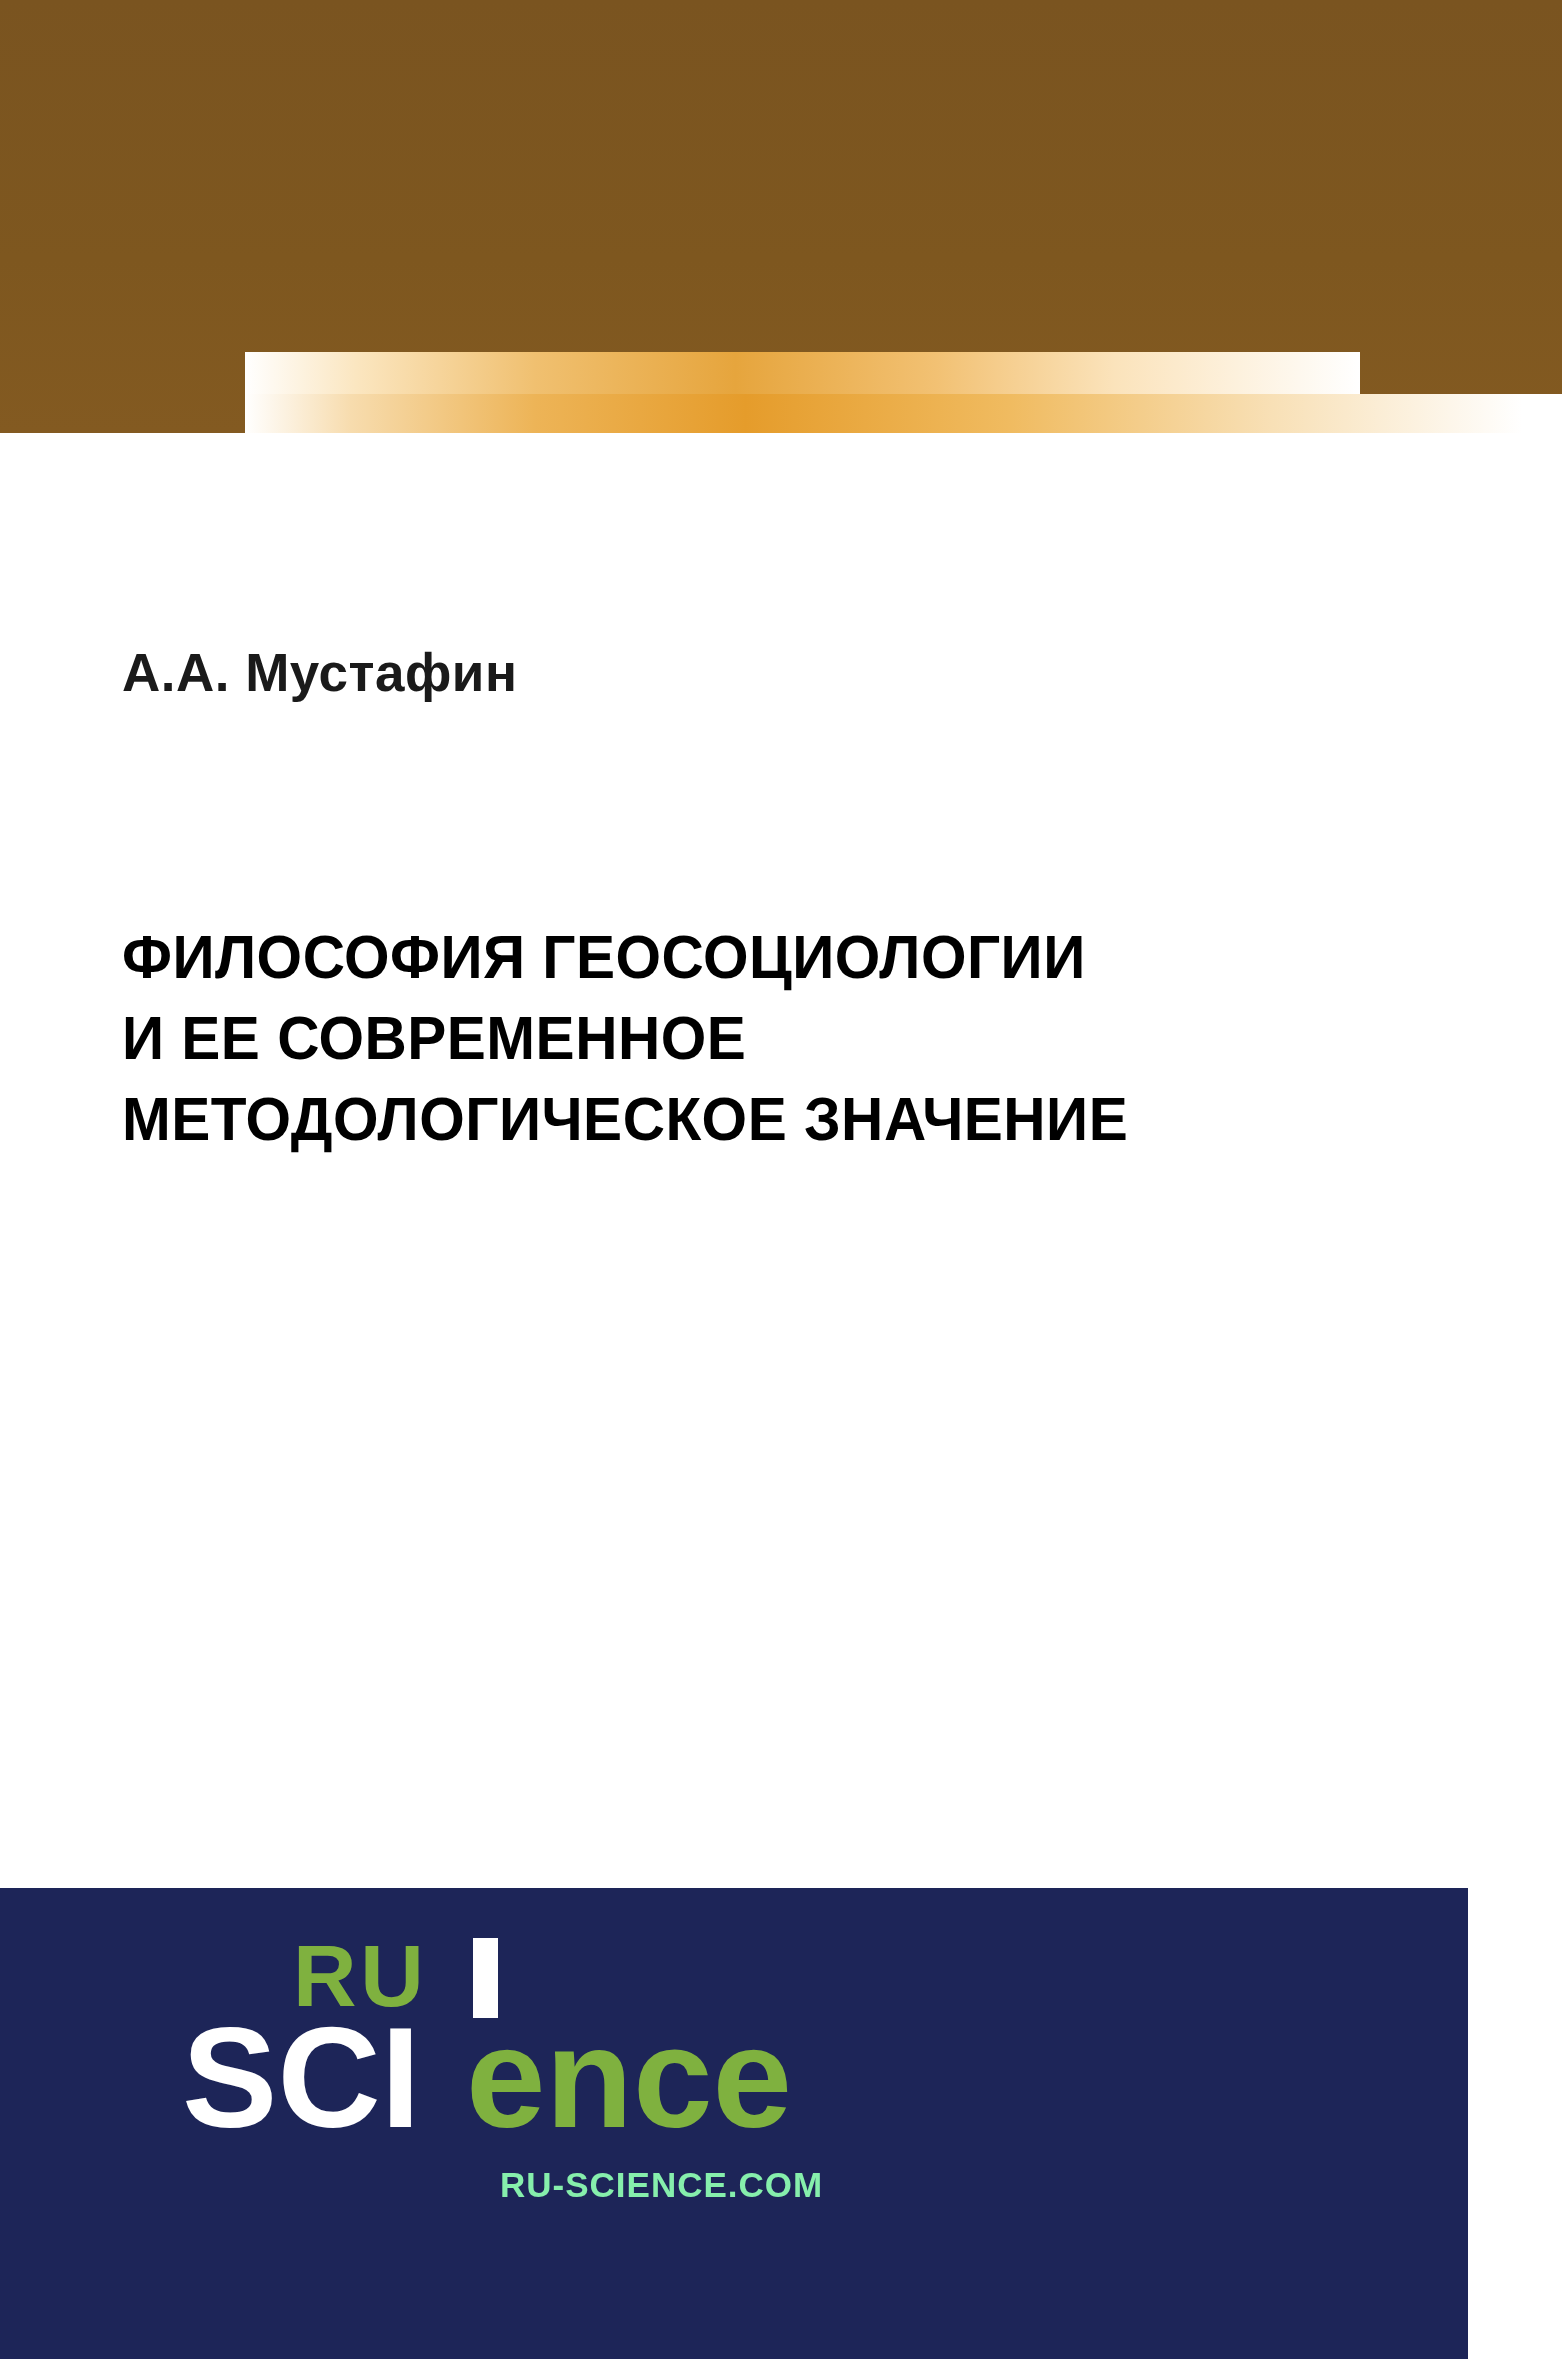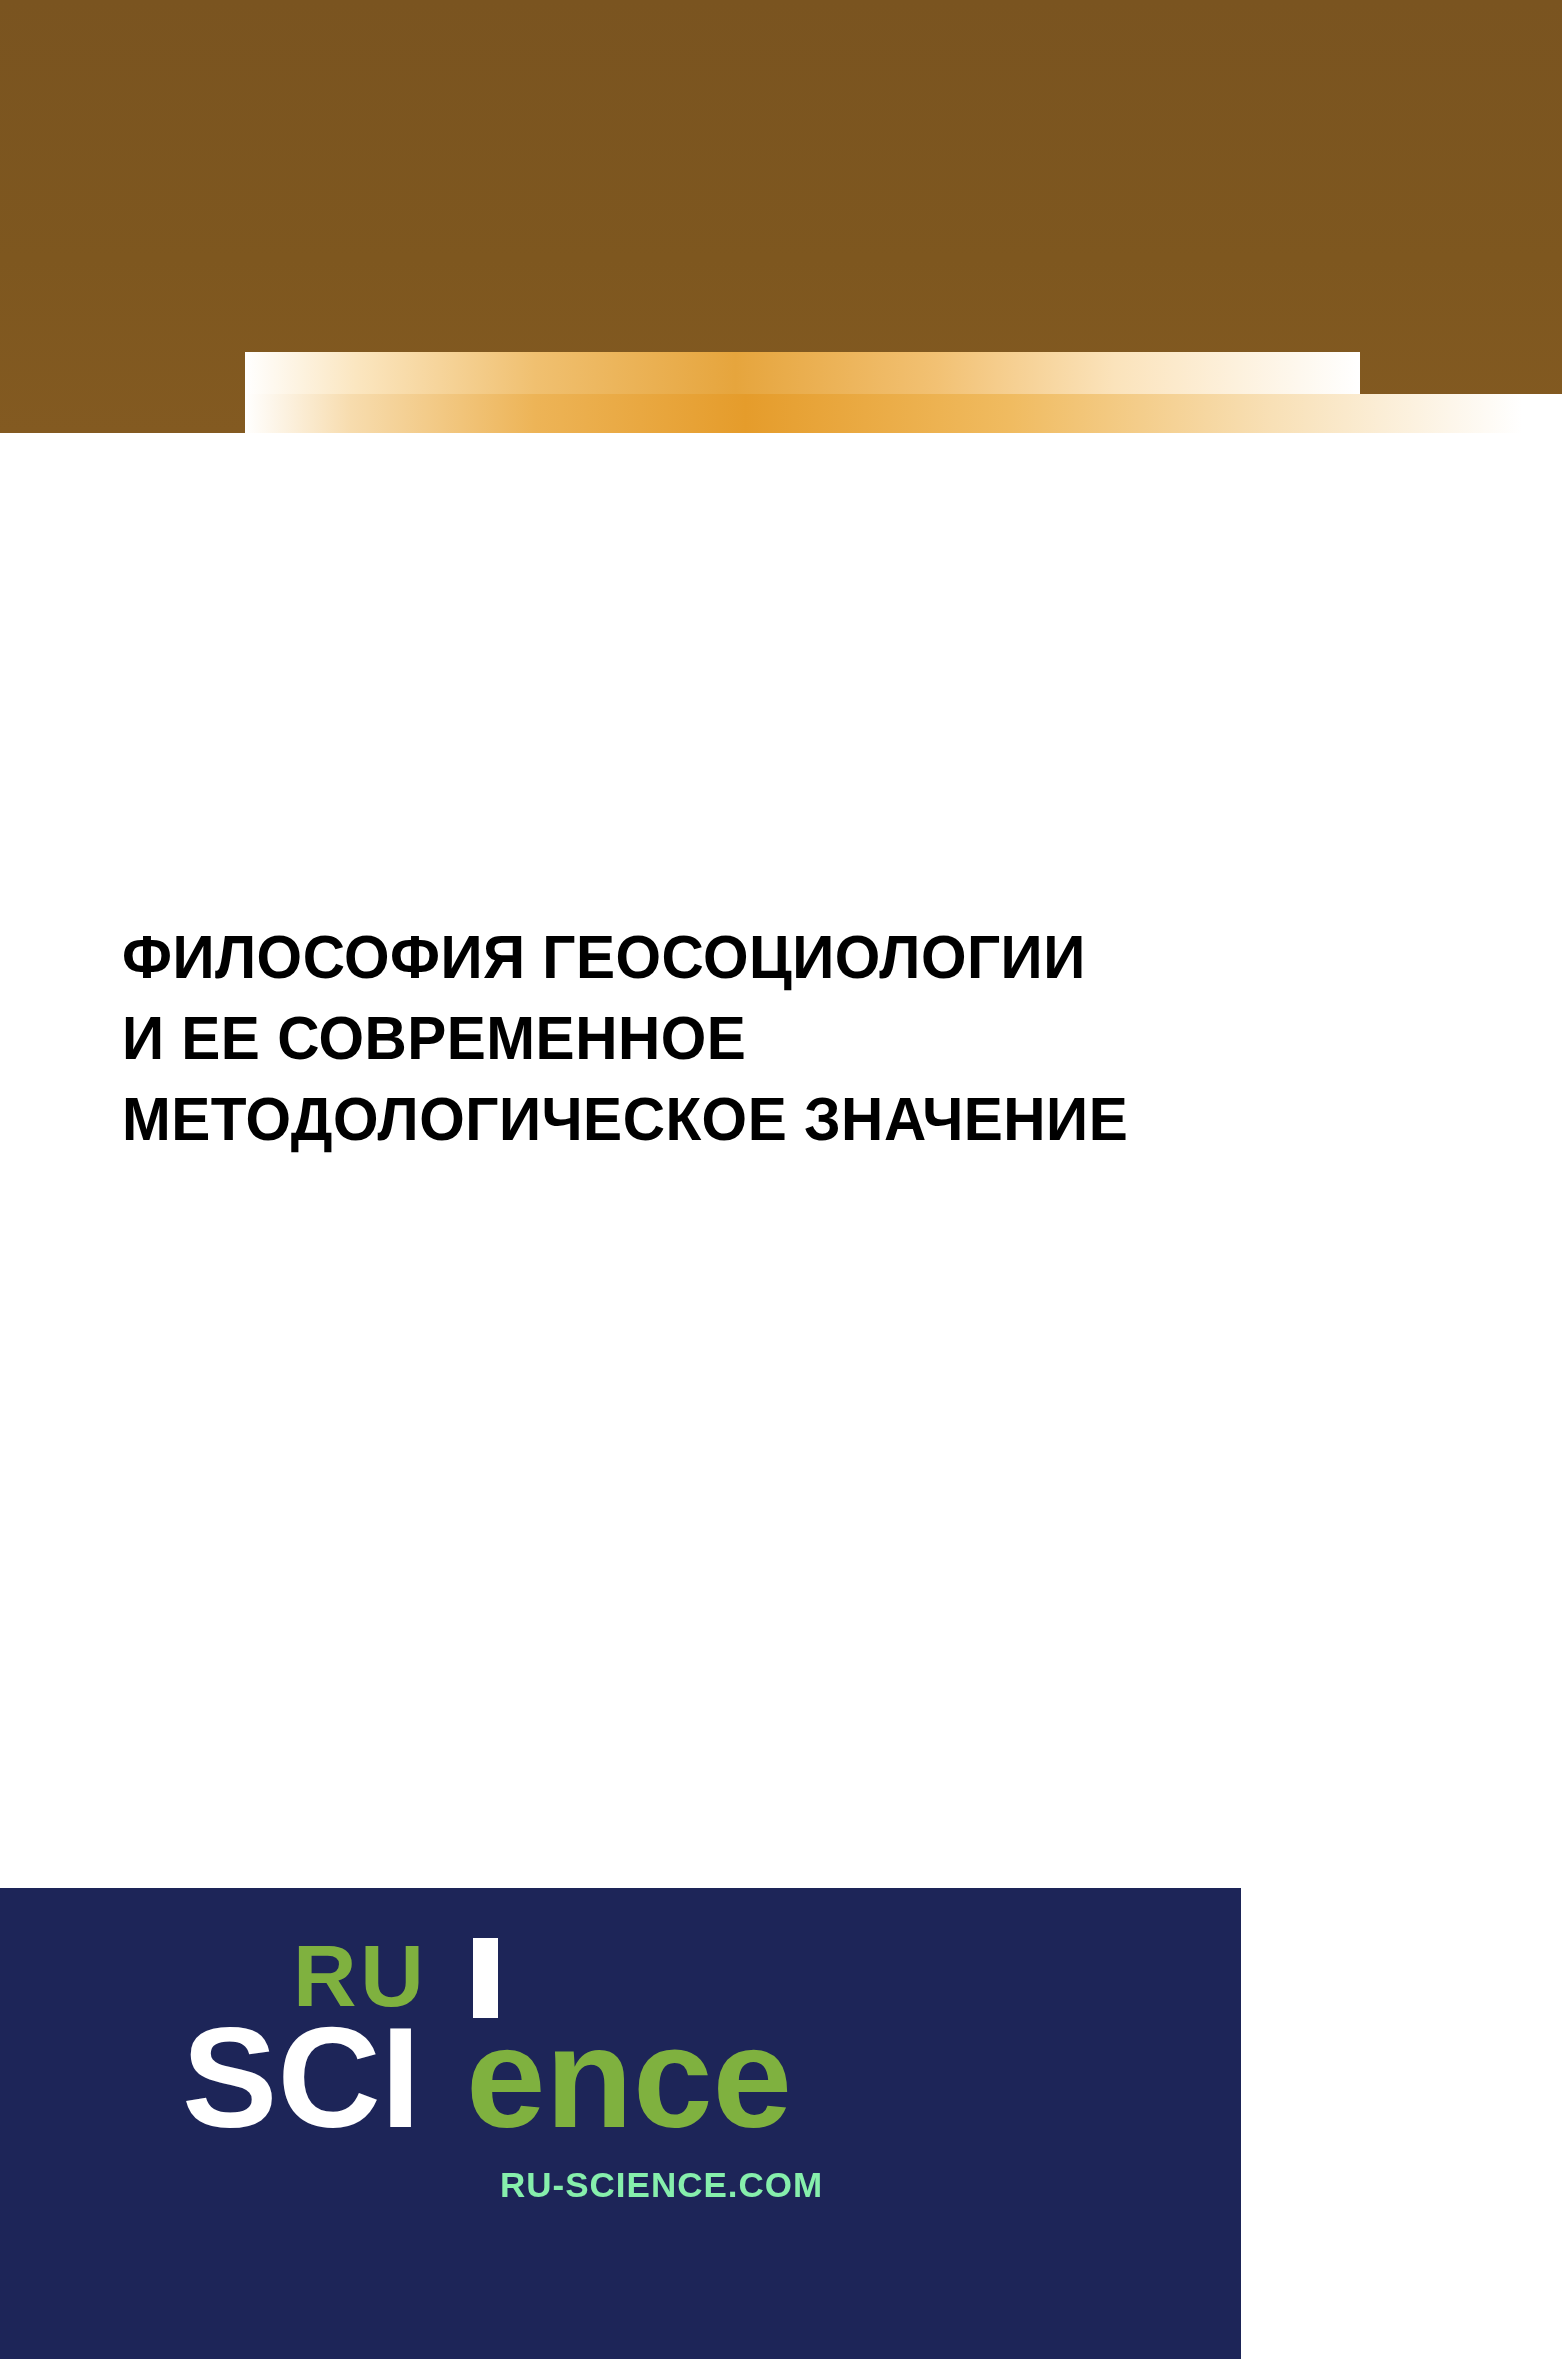--- a/index.html
+++ b/index.html
@@ -119,21 +119,21 @@
     font-size: 46px;
     font-weight: 700;
     color: #111111;
   }
 
   
   .bottom-band {
     position: absolute;
     left: 0;
     top: 1888px;
-    width: 1241px;
+    width: 1468px;
     height: 472px;
     background: #1d2558;
   }
   .logo {
     position: absolute;
     left: 152px;
     top: 44px;
     width: 685px;
     height: 342px;
   }
@@ -191,20 +191,21 @@
 <div class="page">
 
   <div class="top-band">
     <div class="top-band-inner-shade"></div>
     <div class="stripe-upper"></div>
     <div class="stripe-lower"></div>
   </div>
 
   <div class="middle">
 
+    <div class="author">А.А. Мустафин</div>
 
     <div class="title">
       <span class="line">ФИЛОСОФИЯ ГЕОСОЦИОЛОГИИ</span>
       <span class="line">И ЕЕ СОВРЕМЕННОЕ</span>
       <span class="line">МЕТОДОЛОГИЧЕСКОЕ ЗНАЧЕНИЕ</span>
     </div>
 
   </div>
 
   <div class="bottom-band">

